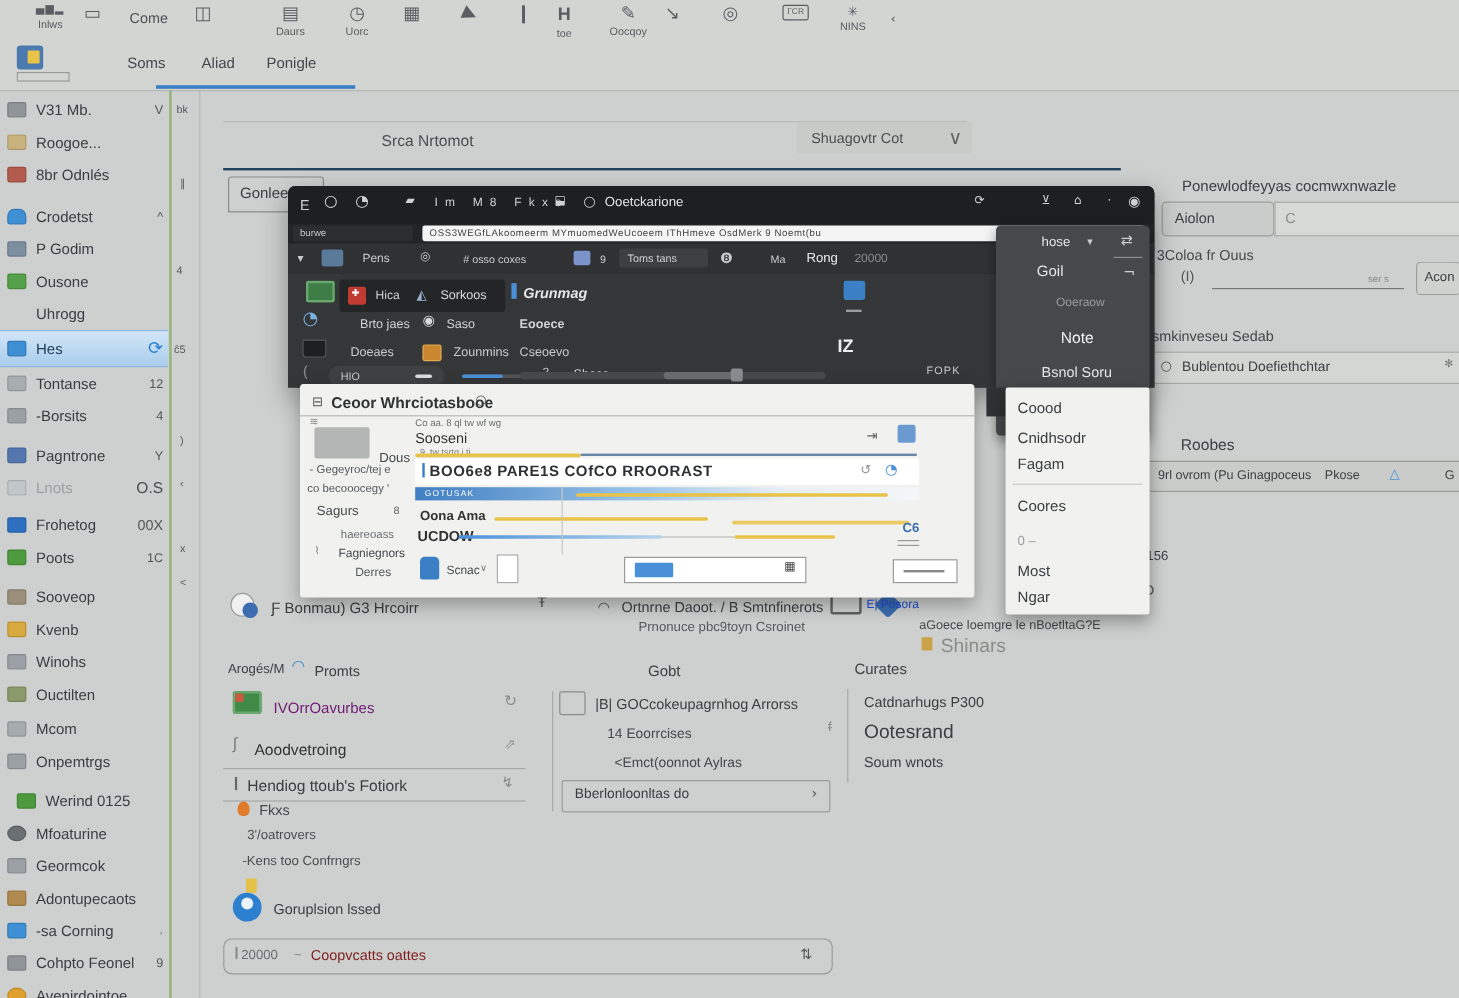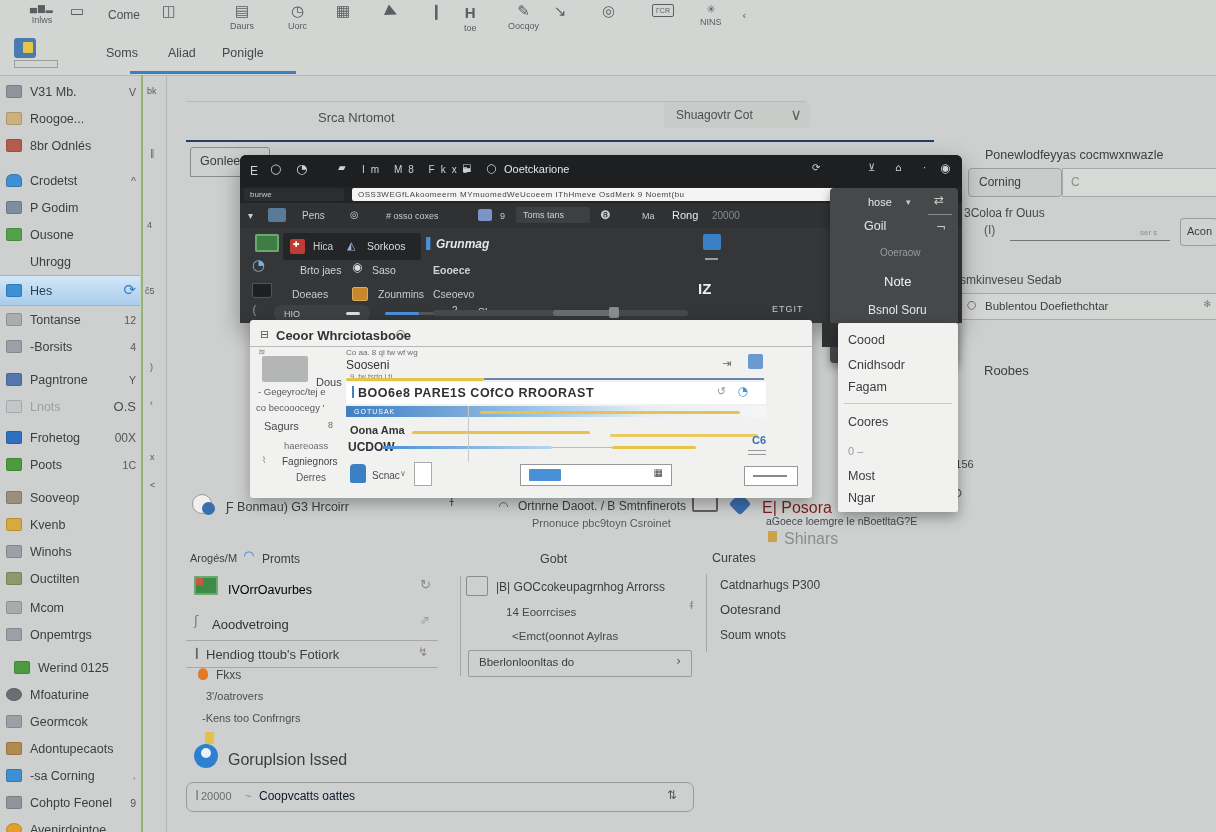--- a/index.html
+++ b/index.html
@@ -271,108 +271,114 @@
     <span class="txt" style="position:absolute;left:12px;top:6px;font-size:12px;color:#4a4e50">Shuagovtr Cot</span>
     <span class="glyph" style="position:absolute;right:8px;top:5px;color:#666">∨</span>
   </div>
   <div class="abs" style="left:186px;top:140px;width:748px;height:2px;background:#24425f"></div>
   <div class="abs" style="left:190px;top:147px;width:78px;height:28px;border:1px solid #8a8c8a;border-radius:3px 3px 0 0">
     <span class="txt" style="position:absolute;left:9px;top:6px;font-size:12.5px;color:#3a3e40">Gonlee</span>
   </div>
 
   <span class="abs txt" style="left:985px;top:148px;font-size:12.5px;color:#3c4043">Ponewlodfeyyas cocmwxnwazle</span>
   <div class="abs box" style="left:968px;top:168px;width:92px;height:27px;background:#c9ccca">
-    <span class="txt" style="position:absolute;left:10px;top:6px;font-size:12px;color:#3c4043">Corning</span>
+    <span class="txt" style="position:absolute;left:10px;top:6px;font-size:12px;color:#3c4043">Aiolon</span>
   </div>
   <div class="abs" style="left:1062px;top:168px;width:154px;height:27px;background:#d7d9d7;border:1px solid #a8aaa8;border-right:none">
     <span class="txt" style="position:absolute;left:8px;top:6px;font-size:12px;color:#8a8d8a">C</span>
   </div>
   <span class="abs txt" style="left:964px;top:206px;font-size:12px;color:#44484a">3Coloa fr Ouus</span>
   <span class="abs txt" style="left:984px;top:223px;font-size:12px;color:#555">(I)</span>
   <div class="abs" style="left:1010px;top:240px;width:160px;height:1px;background:#777"></div>
   <span class="abs txt" style="left:1140px;top:228px;font-size:8px;color:#8a8d8a">ser s</span>
   <div class="abs box" style="left:1180px;top:218px;width:36px;height:26px;background:#d0d2d0;border-right:none">
     <span class="txt" style="position:absolute;left:6px;top:6px;font-size:11px;color:#3c4043">Acon</span>
   </div>
   <span class="abs txt" style="left:960px;top:273px;font-size:12px;color:#44484a">smkinveseu Sedab</span>
   <div class="abs" style="left:958px;top:293px;width:258px;height:25px;background:#d4d6d4;border:1px solid #a8aaa8;border-right:none">
     <span class="glyph" style="position:absolute;left:8px;top:5px;font-size:11px;color:#555">○</span>
     <span class="txt" style="position:absolute;left:26px;top:6px;font-size:11.5px;color:#3c4043">Bublentou Doefiethchtar</span>
     <span class="glyph" style="position:absolute;right:6px;top:6px;font-size:9px;color:#777">✻</span>
   </div>
   <span class="abs txt" style="left:984px;top:363px;font-size:13px;color:#3c4043">Roobes</span>
+  <div class="abs" style="left:958px;top:384px;width:258px;height:24px;background:#c9ccc9;border-top:1px solid #9a9c9a;border-bottom:1px solid #9a9c9a">
+    <span class="txt" style="position:absolute;left:7px;top:5px;font-size:10.5px;color:#3c4043">9rl ovrom (Pu Ginagpoceus</span>
+    <span class="txt" style="position:absolute;left:146px;top:5px;font-size:10.5px;color:#3c4043">Pkose</span>
+    <span class="glyph" style="position:absolute;left:200px;top:4px;font-size:11px;color:#4a90d9">△</span>
+    <span class="txt" style="position:absolute;left:246px;top:5px;font-size:10.5px;color:#3c4043">G</span>
+  </div>
 
   <div class="abs" style="left:192px;top:494px;width:18px;height:18px;border-radius:50%;background:#f0f0f0;border:1px solid #999"></div>
   <div class="abs" style="left:202px;top:502px;width:13px;height:13px;border-radius:50%;background:#3c6db0"></div>
   <span class="abs txt" style="left:226px;top:500px;font-size:12.5px;color:#3a3e40">Ƒ Bonmau) G3 Hrcoirr</span>
   <span class="abs txt" style="left:448px;top:495px;font-size:12px;color:#555">Ŧ</span>
   <span class="abs glyph" style="left:498px;top:500px;font-size:12px;color:#555">◠</span>
   <span class="abs txt" style="left:518px;top:499px;font-size:12px;color:#3c4043">Ortnrne Daoot. / B Smtnfinerots</span>
   <span class="abs txt" style="left:532px;top:517px;font-size:11px;color:#55595c">Prnonuce pbc9toyn Csroinet</span>
   <div class="abs" style="left:692px;top:488px;width:22px;height:20px;border:2px solid #606060;border-radius:2px"></div>
   <div class="abs" style="left:732px;top:496px;width:16px;height:16px;background:#3c6db0;transform:rotate(45deg);border-radius:3px"></div>
-  <span class="abs txt" style="left:762px;top:499px;font-size:16px;color:#7f1d1d">E| Posora</span>
+  <span class="abs txt" style="left:722px;top:499px;font-size:10px;color:#1d4ed8">E| Posora</span>
   <span class="abs txt" style="left:766px;top:515px;font-size:10.5px;color:#44484a">aGoece loemgre le nBoetltaG?E</span>
   <div class="abs" style="left:768px;top:531px;width:9px;height:11px;background:#caa24a;border-radius:1px"></div>
   <span class="abs txt" style="left:784px;top:530px;font-size:16px;color:#8a8d8a">Shinars</span>
 
   <span class="abs txt" style="left:190px;top:552px;font-size:11px;color:#3c4043">Arogés/M</span>
   <span class="abs glyph" style="left:243px;top:549px;font-size:13px;color:#3b87d0">◠</span>
   <span class="abs txt" style="left:262px;top:552px;font-size:12px;color:#3c4043">Promts</span>
 
   <div class="abs" style="left:194px;top:576px;width:24px;height:19px;background:#3f8a46;border-radius:2px;box-shadow:inset 0 0 0 2px #6aa870">
     <div class="abs" style="left:2px;top:2px;width:7px;height:7px;background:#c85a40;border-radius:1px"></div>
   </div>
-  <span class="abs txt" style="left:228px;top:583px;font-size:12.5px;color:#000000">IVOrrOavurbes</span>
+  <span class="abs txt" style="left:228px;top:583px;font-size:12.5px;color:#701a75">IVOrrOavurbes</span>
   <span class="abs glyph" style="left:420px;top:578px;font-size:13px;color:#8a8d8a">↻</span>
 
   <span class="abs glyph" style="left:194px;top:614px;font-size:13px;color:#777">ʃ</span>
   <span class="abs txt" style="left:212px;top:617px;font-size:13px;color:#333">Aoodvetroing</span>
   <span class="abs glyph" style="left:420px;top:614px;font-size:12px;color:#999">⇗</span>
 
   <div class="abs" style="left:186px;top:640px;width:252px;height:26px;border-top:1px solid #a8a8a8;border-bottom:1px solid #a8a8a8">
     <span class="glyph" style="position:absolute;left:6px;top:6px;font-size:11px;color:#666">❙</span>
     <span class="txt" style="position:absolute;left:20px;top:6px;font-size:13px;color:#3a3e40">Hendiog ttoub's Fotiork</span>
     <span class="glyph" style="position:absolute;right:10px;top:5px;font-size:12px;color:#888">↯</span>
   </div>
 
   <div class="abs" style="left:198px;top:668px;width:10px;height:12px;background:#e07b2a;border-radius:50% 50% 40% 40%"></div>
   <span class="abs txt" style="left:216px;top:668px;font-size:12px;color:#44484a">Fkxs</span>
   <span class="abs txt" style="left:206px;top:690px;font-size:11px;color:#4a4e50">3'/oatrovers</span>
   <span class="abs txt" style="left:202px;top:712px;font-size:11px;color:#4a4e50">-Kens too Confrngrs</span>
   <div class="abs" style="left:205px;top:732px;width:9px;height:12px;background:#e4c24a;border-radius:1px"></div>
   <div class="abs" style="left:194px;top:744px;width:24px;height:24px;background:#2d7fd0;border-radius:50%">
     <div class="abs" style="left:7px;top:4px;width:10px;height:10px;background:#eaf2fa;border-radius:50%"></div>
   </div>
-  <span class="abs txt" style="left:228px;top:751px;font-size:16px;color:#3a3e40">Goruplsion lssed</span>
+  <span class="abs txt" style="left:228px;top:751px;font-size:12px;color:#3a3e40">Goruplsion lssed</span>
 
   <div class="abs" style="left:186px;top:782px;width:506px;height:28px;border:1px solid #9a9a9a;border-radius:7px">
     <span class="glyph" style="position:absolute;left:6px;top:7px;font-size:10px;color:#888">❙</span>
     <span class="txt" style="position:absolute;left:14px;top:7px;font-size:11px;color:#6a6e70">20000</span>
     <span class="txt" style="position:absolute;left:58px;top:7px;font-size:11px;color:#888">~</span>
-    <span class="txt" style="position:absolute;left:72px;top:6px;font-size:12px;color:#0f172a">Coopvcatts oattes</span>
+    <span class="txt" style="position:absolute;left:72px;top:6px;font-size:12px;color:#7f1d1d">Coopvcatts oattes</span>
     <span class="glyph" style="position:absolute;right:16px;top:6px;font-size:12px;color:#555">⇅</span>
   </div>
 
   <span class="abs txt" style="left:540px;top:552px;font-size:12.5px;color:#3c4043">Gobt</span>
   <div class="abs" style="left:460px;top:576px;width:1px;height:100px;background:#a8a8a8"></div>
   <div class="abs" style="left:466px;top:576px;width:20px;height:18px;border:1px solid #8a8c8a;border-radius:2px"></div>
   <span class="abs txt" style="left:496px;top:580px;font-size:12px;color:#3a3e40">|B| GOCcokeupagrnhog Arrorss</span>
   <span class="abs txt" style="left:506px;top:606px;font-size:11.5px;color:#44484a">14 Eoorrcises</span>
   <span class="abs txt" style="left:512px;top:630px;font-size:11.5px;color:#44484a">&lt;Emct(oonnot Aylras</span>
   <div class="abs" style="left:468px;top:650px;width:222px;height:25px;border:1px solid #9a9a9a;border-radius:2px">
     <span class="txt" style="position:absolute;left:10px;top:5px;font-size:11.5px;color:#3a3e40">Bberlonloonltas do</span>
     <span class="glyph" style="position:absolute;right:10px;top:4px;font-size:12px;color:#555">›</span>
   </div>
 
   <span class="abs txt" style="left:712px;top:551px;font-size:12.5px;color:#3c4043">Curates</span>
   <div class="abs" style="left:706px;top:574px;width:1px;height:78px;background:#a8a8a8"></div>
   <span class="abs txt" style="left:720px;top:578px;font-size:12px;color:#3a3e40">Catdnarhugs P300</span>
   <span class="abs glyph" style="left:690px;top:600px;font-size:11px;color:#888">ᵮ</span>
-  <span class="abs txt" style="left:720px;top:602px;font-size:13px;color:#3a3e40">Ootesrand</span>
+  <span class="abs txt" style="left:720px;top:602px;font-size:16px;color:#3a3e40">Ootesrand</span>
   <span class="abs txt" style="left:720px;top:628px;font-size:12px;color:#3a3e40">Soum wnots</span>
   <span class="abs txt" style="left:950px;top:458px;font-size:11px;color:#3a3e40">1156</span>
   <span class="abs glyph" style="left:950px;top:486px;font-size:14px;color:#555">⟲</span>
 
   <div class="abs" id="dlg">
     <div id="dlg-title">
       <span class="dt" style="left:10px;top:9px;font-size:12px">E</span>
       <span class="dt glyph" style="left:30px;top:7px;font-size:13px">○</span>
       <span class="dt glyph" style="left:56px;top:7px;font-size:13px">◔</span>
       <span class="dt glyph" style="left:98px;top:8px">▰</span>
@@ -449,21 +455,21 @@
       <span class="abs txt" style="left:212px;top:77px;font-size:10px;color:#ccc">2</span>
       <span class="abs txt" style="left:238px;top:78px;font-size:10.5px;color:#d0d2d4">Shoce</span>
       <div class="abs" style="left:193px;top:82px;width:255px;height:6px;background:#47494b;border-radius:3px">
         <div class="abs" style="left:120px;top:0;width:62px;height:6px;background:#6a6d70;border-radius:3px"></div>
         <div class="abs" style="left:176px;top:-3px;width:10px;height:11px;background:#8a8d90;border-radius:2px"></div>
       </div>
 
       <div class="abs" style="left:463px;top:6px;width:18px;height:16px;background:#3b7fc4;border-radius:2px"></div>
       <div class="abs" style="left:465px;top:30px;width:13px;height:2px;background:#9a9da0"></div>
       <span class="abs txt" style="left:458px;top:52px;font-size:15px;color:#eceef0;font-weight:bold;">IZ</span>
-      <span class="abs txt" style="left:532px;top:76px;font-size:9px;color:#c8cacc;letter-spacing:1px">ETGIT</span>
+      <span class="abs txt" style="left:532px;top:76px;font-size:9px;color:#c8cacc;letter-spacing:1px">FOPK</span>
     </div>
   </div>
 
   <div class="abs" id="ddark">
     <span class="mi-d" style="left:38px;top:8px;font-size:11px">hose</span>
     <span class="mi-d glyph" style="left:76px;top:10px;font-size:9px;color:#ccc">▾</span>
     <span class="mi-d glyph" style="left:104px;top:6px;color:#ccc">⇄</span>
     <div class="abs" style="left:98px;top:26px;width:24px;height:1px;background:#8a8d90"></div>
     <span class="mi-d" style="left:34px;top:31px;font-size:12.5px">Goil</span>
     <span class="mi-d glyph" style="left:106px;top:33px;color:#ccc">¬</span>

